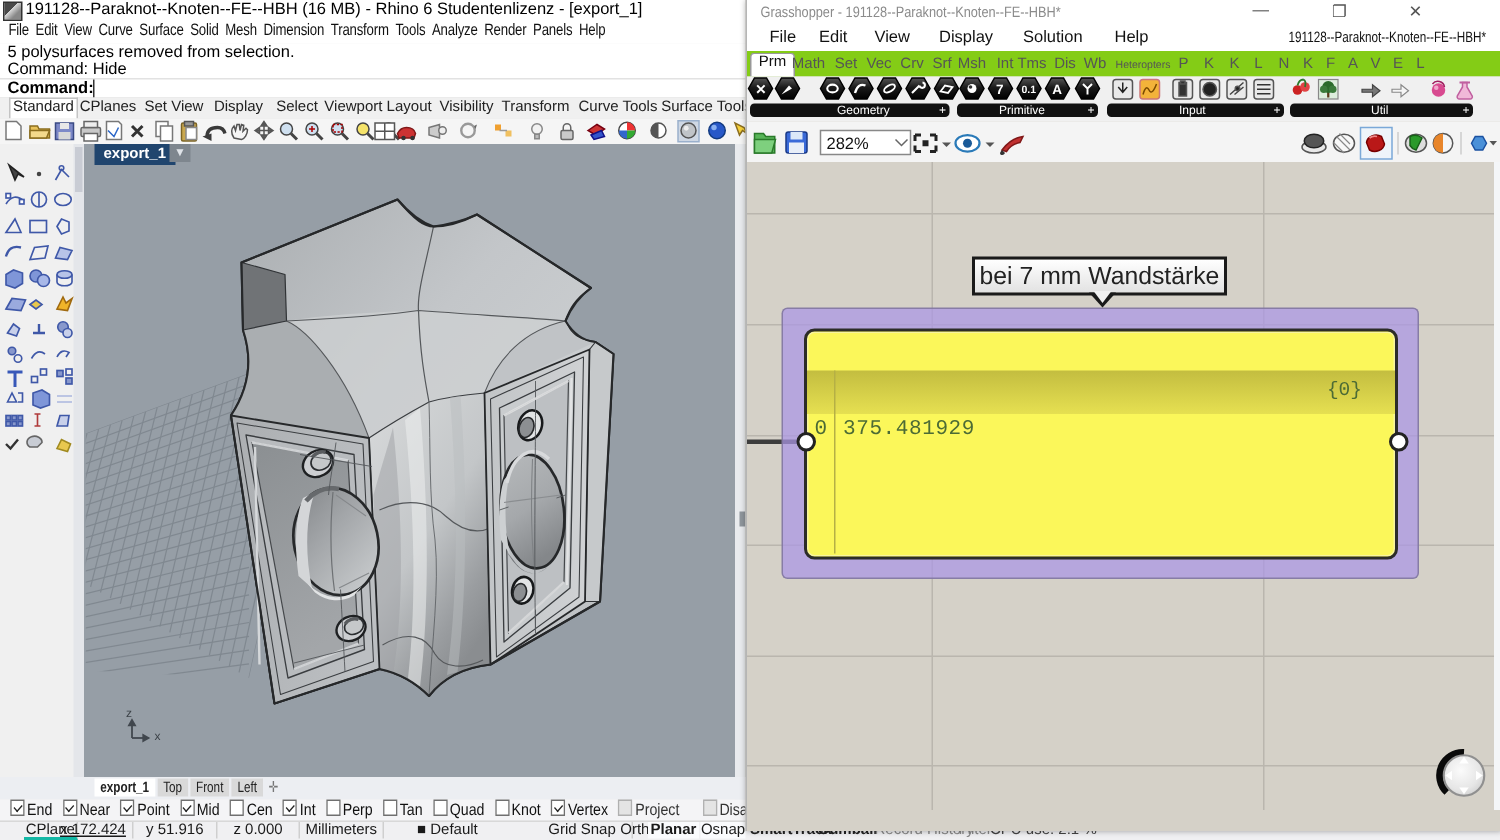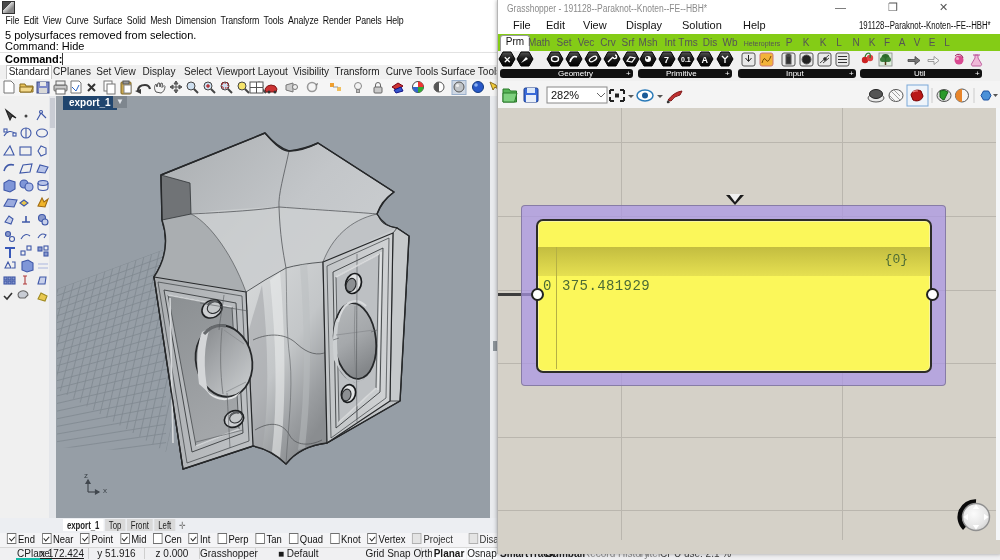--- a/index.html
+++ b/index.html
@@ -38,20 +38,21 @@
   #gh-status{left:0;top:540px;width:503px;height:14px;background:#f5f5f5;border-top:1px solid #cfcfcf;font-size:10px;color:#222;}
   .gridv{position:absolute;top:0;width:1px;height:432px;background:#bab6ae;}
   .gridh{position:absolute;left:0;width:498px;height:1px;background:#bab6ae;}
   .gtab{position:absolute;top:3px;transform:translateX(-50%);white-space:nowrap;color:#555;}
 </style>
 </head>
 <body>
 
 <div class="abs" id="rh-title">
   <span style="position:absolute;left:2px;top:1px;width:11px;height:11px;background:linear-gradient(135deg,#4a4a4a 40%,#d8d8d8 40%,#888 70%);border:1px solid #333;"></span>
+  <span style="margin-left:17px">191128--Paraknot--Knoten--FE--HBH (16 MB) - Rhino 6 Studentenlizenz - [export_1]</span>
 </div>
 <div class="abs" id="rh-menu">
   <span style="margin-left:7px">File</span><span>Edit</span><span>View</span><span>Curve</span><span>Surface</span><span>Solid</span><span>Mesh</span><span>Dimension</span><span>Transform</span><span>Tools</span><span>Analyze</span><span>Render</span><span>Panels</span><span>Help</span>
 </div>
 <div class="abs" id="rh-cmd">
   <div style="padding-left:5px;line-height:11px;padding-top:1px;">5 polysurfaces removed from selection.</div>
   <div style="padding-left:5px;line-height:11px;">Command: Hide</div>
   <div style="padding-left:5px;line-height:12px;border-top:1px solid #e2e2e2;font-weight:bold;">Command: <span style="border-left:1px solid #333;"></span></div>
 </div>
 <div class="abs" id="rh-tabs">
@@ -372,21 +373,21 @@
   <div style="position:absolute;left:63px;top:1px;transform:scaleX(0.78);transform-origin:0 0;white-space:nowrap;"><span class="vtab sel">export_1</span><span class="vtab">Top</span><span class="vtab">Front</span><span class="vtab">Left</span><span style="color:#777;font-size:10px;">&nbsp;✛</span></div>
 </div>
 <div class="abs" id="rh-osnap">
   <span style="margin-left:8px"></span><span class="chk on"></span><span class="oslab">End</span><span class="chk on"></span><span class="oslab">Near</span><span class="chk on"></span><span class="oslab">Point</span><span class="chk on"></span><span class="oslab">Mid</span><span class="chk"></span><span class="oslab">Cen</span><span class="chk on"></span><span class="oslab">Int</span><span class="chk"></span><span class="oslab">Perp</span><span class="chk"></span><span class="oslab">Tan</span><span class="chk"></span><span class="oslab">Quad</span><span class="chk"></span><span class="oslab">Knot</span><span class="chk on"></span><span class="oslab">Vertex</span><span class="chk dis"></span><span class="oslab" style="color:#333;">Project</span><span style="margin-left:10px"></span><span class="chk dis"></span><span class="oslab" style="color:#333;">Disable</span>
 </div>
 <div class="abs" id="rh-status">
   <span class="cell" style="position:absolute;left:16px;top:0;width:35px;border-right:1px solid #cfcfcf;border-bottom:2px solid #14b8a6;height:10px;">CPlane</span>
   <span class="cell" style="position:absolute;left:36px;top:0;width:52px;border-right:1px solid #cfcfcf;text-decoration:underline;">x 172.424</span>
   <span class="cell" style="position:absolute;left:89px;top:0;width:55px;border-right:1px solid #cfcfcf;">y 51.916</span>
   <span class="cell" style="position:absolute;left:145px;top:0;width:54px;border-right:1px solid #cfcfcf;">z 0.000</span>
-  <span class="cell" style="position:absolute;left:200px;top:0;width:55px;border-right:1px solid #cfcfcf;">Grasshopper</span>
+  <span class="cell" style="position:absolute;left:200px;top:0;width:55px;border-right:1px solid #cfcfcf;">Millimeters</span>
   <span class="cell" style="position:absolute;left:278px;top:0;width:70px;text-align:left;">■ Default</span>
   <span class="cell" style="position:absolute;left:355px;top:0;width:66px;border-right:1px solid #cfcfcf;">Grid Snap</span>
   <span class="cell" style="position:absolute;left:422px;top:0;width:0;"></span>
   <span class="cell" style="position:absolute;left:408px;top:0;width:36px;">Ortho</span>
   <span class="cell" style="position:absolute;left:432px;top:0;width:34px;font-weight:bold;background:#fafbfd;">Planar</span>
   <span class="cell" style="position:absolute;left:467px;top:0;width:30px;font-weight:normal;background:#fafbfd;">Osnap</span>
   <span style="position:absolute;left:500px;top:0;font-weight:bold;color:#222;">SmartTrack</span>
   <span style="position:absolute;left:545px;top:0;font-weight:bold;color:#222;">Gumball</span>
   <span style="position:absolute;left:583px;top:0;color:#8a8a8a;">Record History</span>
   <span style="position:absolute;left:639px;top:0;color:#8a8a8a;">Filter</span>
@@ -593,20 +594,21 @@
       <div style="position:absolute;left:0;top:26px;width:100%;height:29px;background:linear-gradient(#c3bd40,#e6e051);"></div>
       <div style="position:absolute;right:22px;top:31px;font-family:'Liberation Mono',monospace;font-size:13px;color:#4c6b35;">{0}</div>
       <div style="position:absolute;left:18px;top:26px;width:1px;height:122px;background:#b5b045;"></div>
       <div style="position:absolute;left:5px;top:57px;font-family:'Liberation Mono',monospace;font-size:14px;color:#4c6b35;">0</div>
       <div style="position:absolute;left:24px;top:57px;font-family:'Liberation Mono',monospace;font-size:14px;color:#4c6b35;letter-spacing:0.4px;">375.481929</div>
     </div>
 
     <div style="position:absolute;left:33px;top:180px;width:9px;height:9px;background:#fff;border:2px solid #222;border-radius:50%;"></div>
     <div style="position:absolute;left:428px;top:180px;width:9px;height:9px;background:#fff;border:2px solid #222;border-radius:50%;"></div>
 
+    <div style="position:absolute;left:150px;top:63px;width:166px;height:22px;background:linear-gradient(#ffffff,#e2e2e2);border:2px solid #1a1a1a;font-size:16.5px;color:#222;text-align:center;line-height:22px;">bei 7 mm Wandstärke</div>
     <div style="position:absolute;left:228px;top:87px;width:0;height:0;border-left:9px solid transparent;border-right:9px solid transparent;border-top:10px solid #1a1a1a;"></div>
     <div style="position:absolute;left:231px;top:86px;width:0;height:0;border-left:6px solid transparent;border-right:6px solid transparent;border-top:8px solid #f0f0f0;"></div>
 
     <svg style="position:absolute;left:458px;top:390px;" width="40" height="40" viewBox="0 0 40 40">
       <defs>
           <radialGradient id="cmp" cx="0.42" cy="0.38" r="0.85">
         <stop offset="0" stop-color="#fbfbfb"></stop>
             <stop offset="0.55" stop-color="#e6e6e6"></stop>
             <stop offset="1" stop-color="#bdbdbd"></stop>
       </radialGradient>

